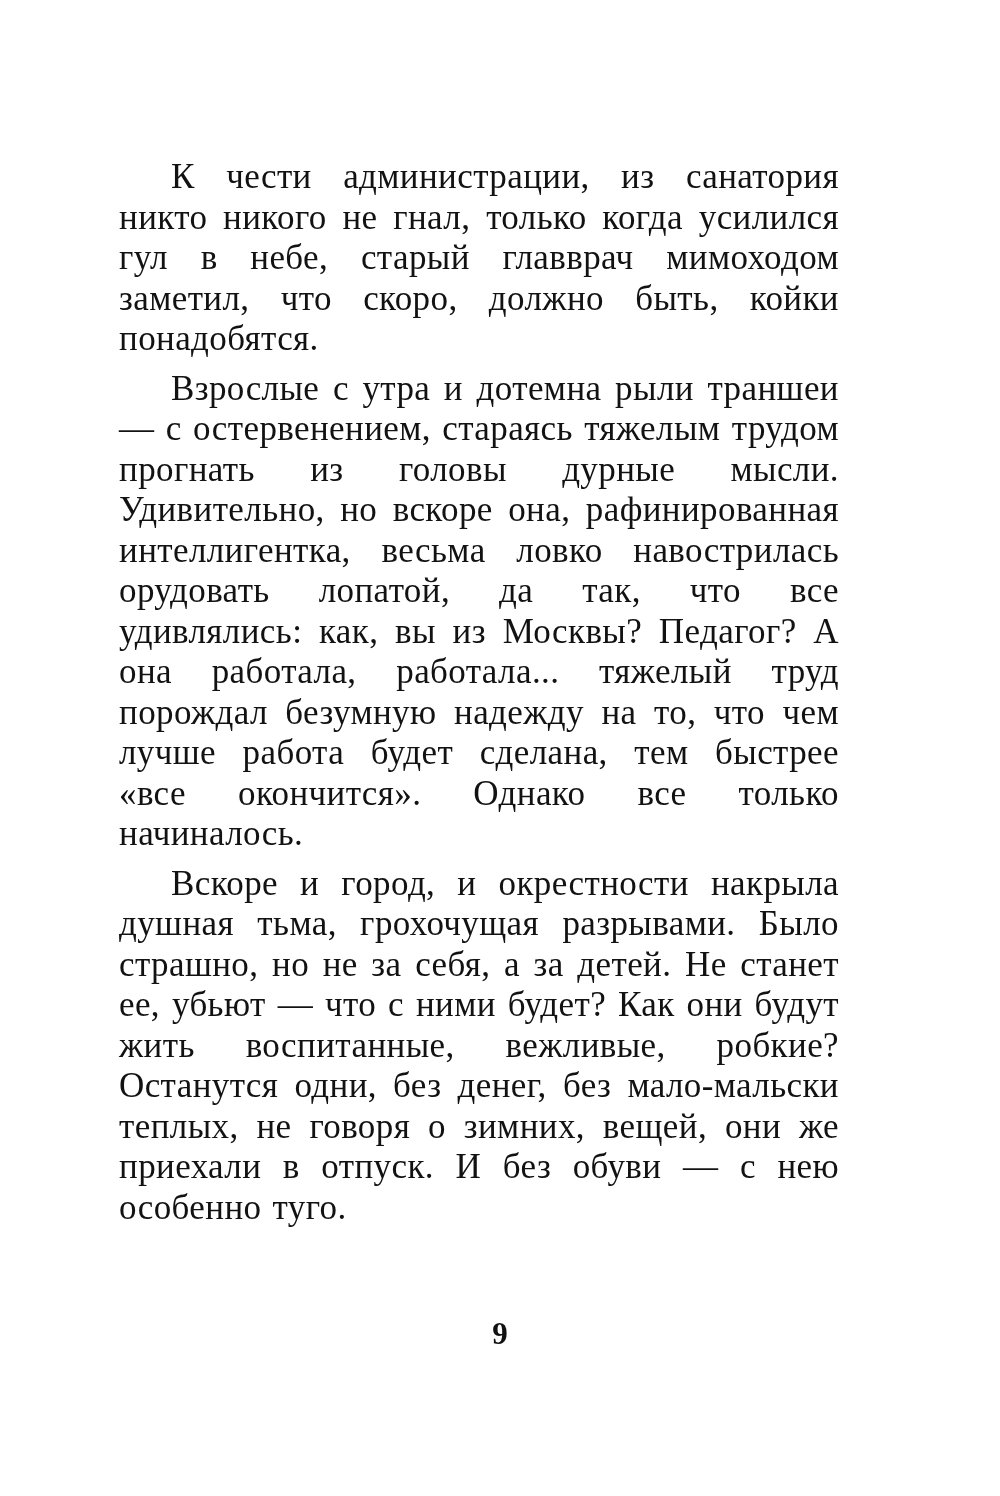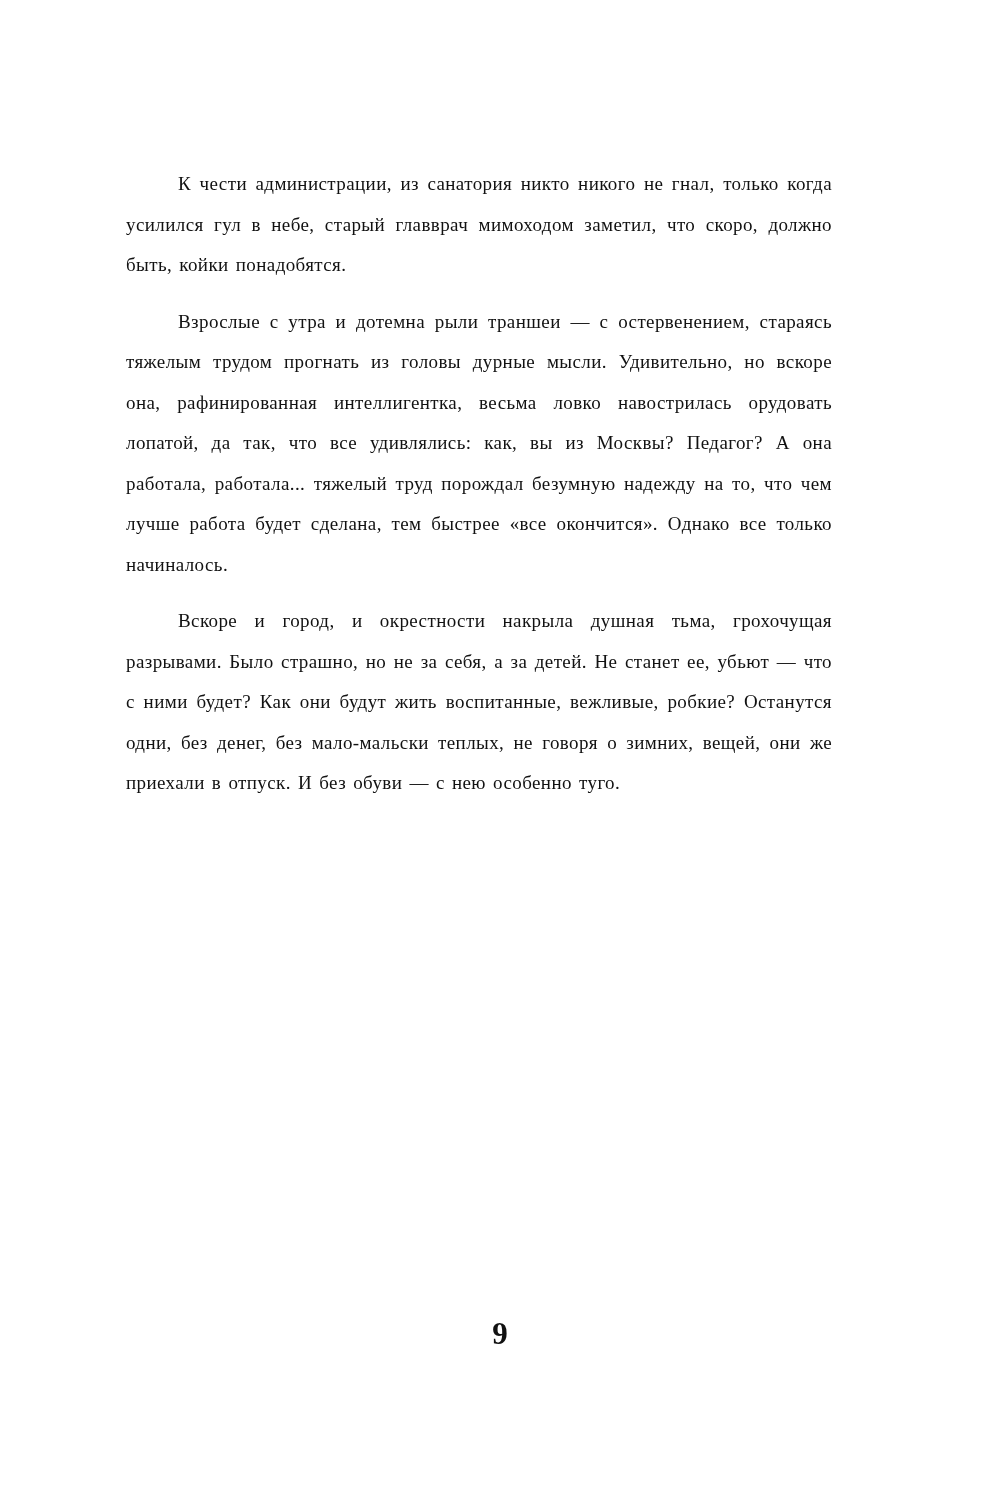--- a/index.html
+++ b/index.html
@@ -17,23 +17,23 @@
     font-family: "Liberation Serif", "DejaVu Serif", serif;
     color: #111111;
   }
   .text-block {
     position: absolute;
     top: 148px;
     left: 110px;
     width: 738px;
   }
   .text-block p {
-    margin: 16px;
+    margin: 9px;
     padding: 0;
-    font-size: 19px;
+    font-size: 35px;
     line-height: 40.5px;
     text-align: justify;
     text-indent: 52px;
     letter-spacing: 0.4px;
     word-spacing: 2px;
     color: #121212;
   }
   .page-number {
     position: absolute;
     top: 1316px;

